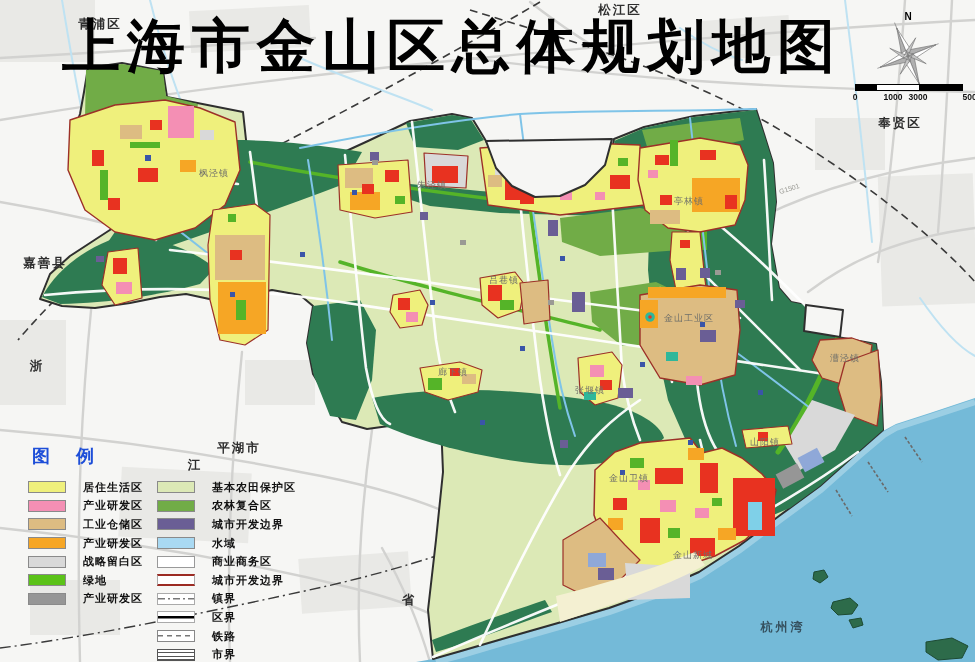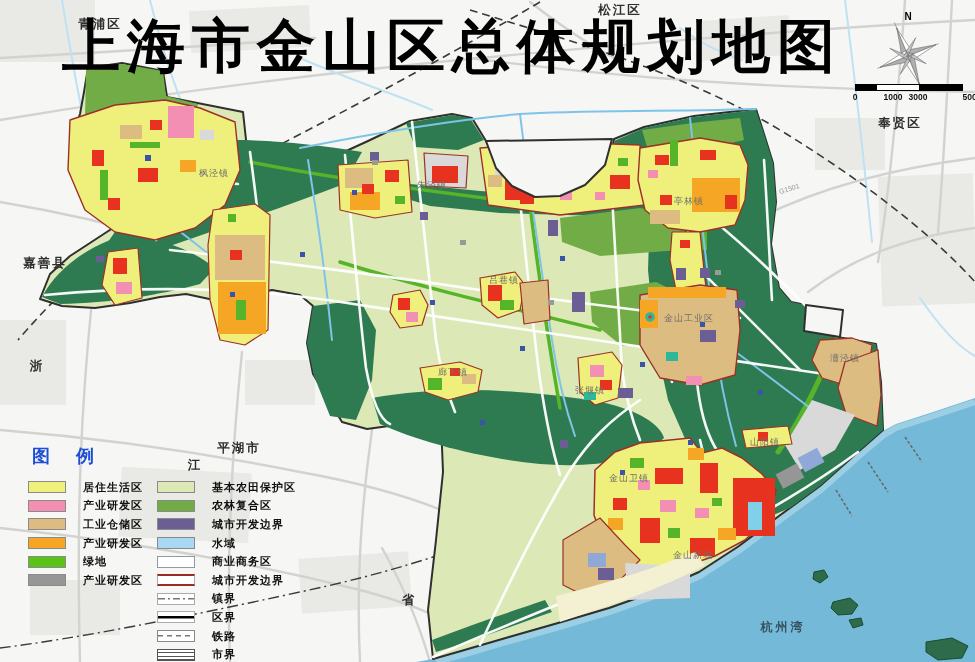--- a/index.html
+++ b/index.html
@@ -452,20 +452,24 @@
           </div>
           <div class="legend-row">
             <span class="legend-sym" style="background: rgb(221, 188, 130);"></span>
             <span class="legend-label">工业仓储区</span>
           </div>
           <div class="legend-row">
             <span class="legend-sym" style="background: rgb(246, 166, 37);"></span>
             <span class="legend-label">产业研发区</span>
           </div>
           <div class="legend-row">
+            <span class="legend-sym" style="background: rgb(217, 217, 217);"></span>
+            <span class="legend-label">战略留白区</span>
+          </div>
+          <div class="legend-row">
             <span class="legend-sym" style="background: rgb(91, 194, 24);"></span>
             <span class="legend-label">绿地</span>
           </div>
           <div class="legend-row">
             <span class="legend-sym" style="background: rgb(150, 150, 150);"></span>
             <span class="legend-label">产业研发区</span>
           </div>
         </div>
       <div class="legend-col" id="legend-right">
           <div class="legend-row">

